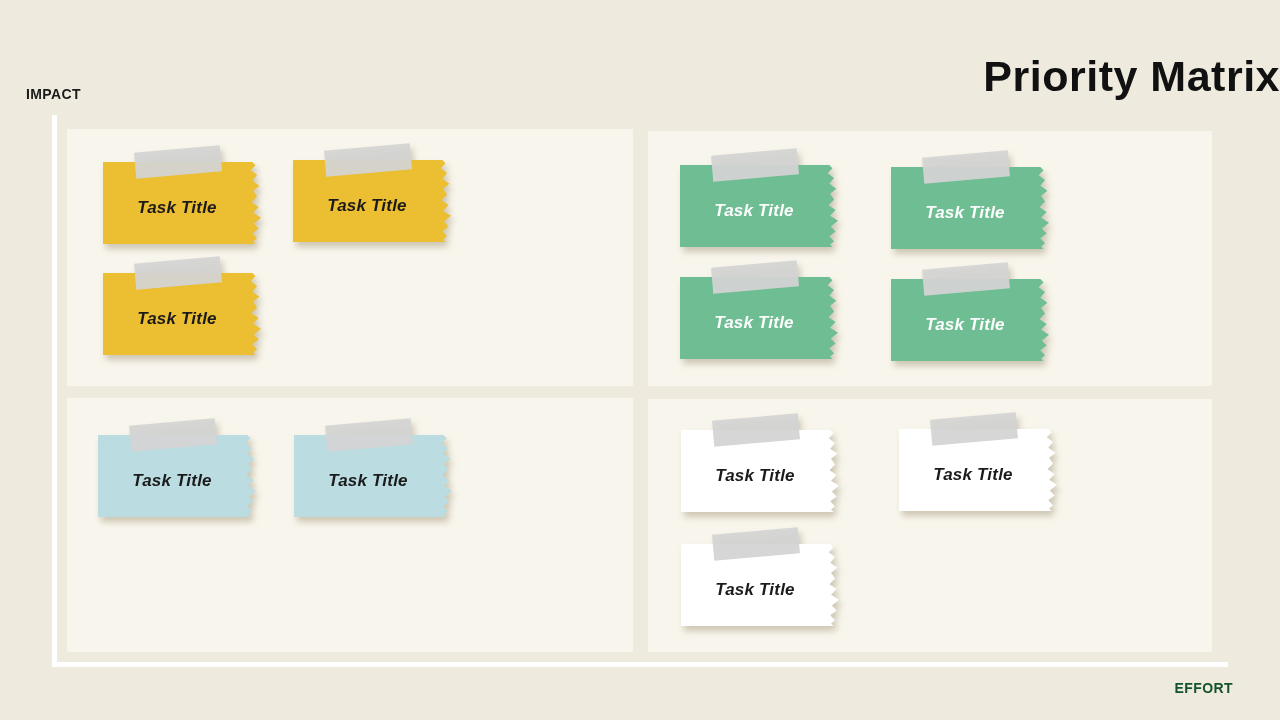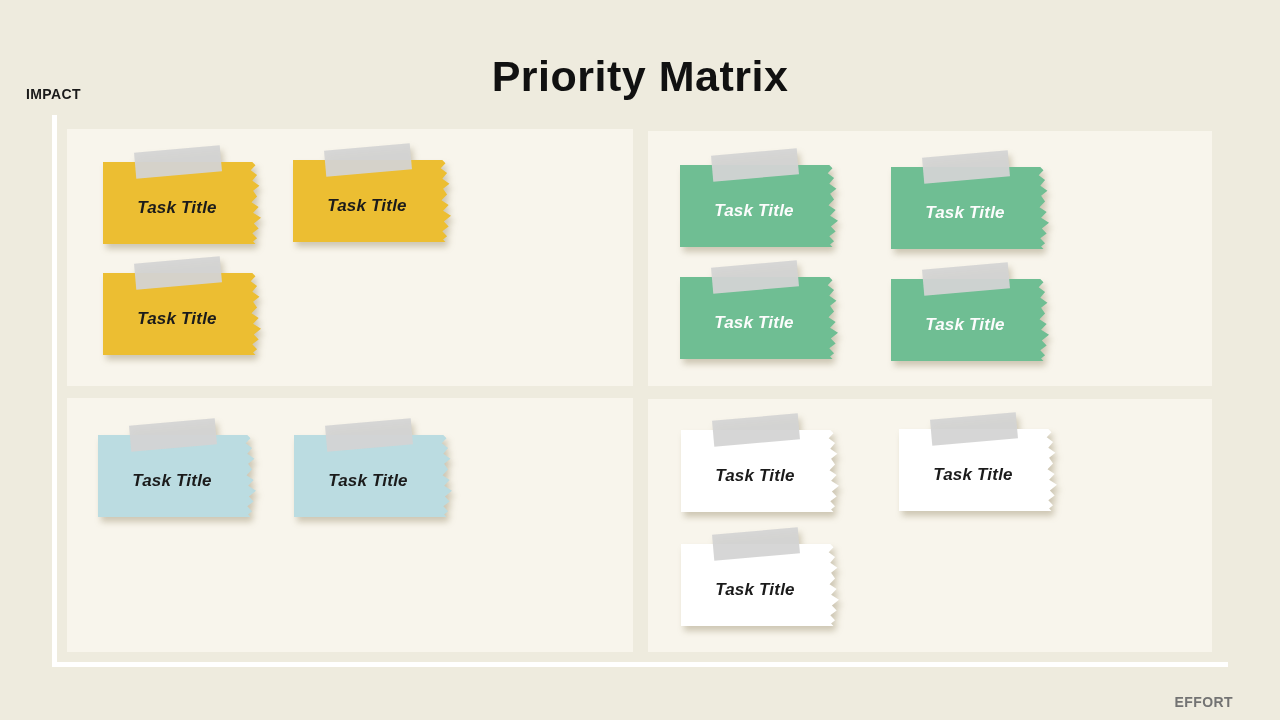--- a/index.html
+++ b/index.html
@@ -4,21 +4,21 @@
 <style>
   html,body{margin:0;padding:0;}
   .canvas{
     position:relative;
     width:1280px;height:720px;
     overflow:hidden;
     font-family:"Liberation Sans",sans-serif;
   }
   .page-title{
     position:absolute;top:52px;left:0;width:100%;
-    text-align:center;
+    text-align:right;
     font-size:43px;font-weight:700;letter-spacing:.5px;
     margin:0;
   }
   .axis-label{
     position:absolute;
     font-size:14px;font-weight:700;letter-spacing:.4px;
   }
   .axis-label.impact{left:26px;top:86px;}
   .axis-label.effort{right:47px;top:680px;}
   .axis-line{position:absolute;}
@@ -52,21 +52,21 @@
     opacity:.94;
   }
 </style>
 </head>
 <body>
 
 <div class="canvas" style="background: rgb(238, 235, 222);">
   <h1 class="page-title" style="color: rgb(17, 17, 17);">Priority Matrix</h1>
 
   <div class="axis-label impact" style="color: rgb(26, 26, 26);">IMPACT</div>
-  <div class="axis-label effort" style="color: #737373; margin-top: 14px;">EFFORT</div>
+  <div class="axis-label effort" style="color: #14532d;">EFFORT</div>
 
   <div class="axis-line vertical" style="background: rgb(255, 255, 255);"></div>
   <div class="axis-line horizontal" style="background: rgb(255, 255, 255);"></div>
 
   <div id="quadrants">
       <div class="quadrant" style="left: 67px; top: 129px; width: 566px; height: 257px; background: rgb(248, 245, 236);">
         <div class="note" style="left: 36px; top: 33px;">
           <div class="note-paper" style="background: rgb(236, 190, 50);">
             <div class="note-label" style="color: rgb(27, 27, 27);">Task Title</div>
           </div>

